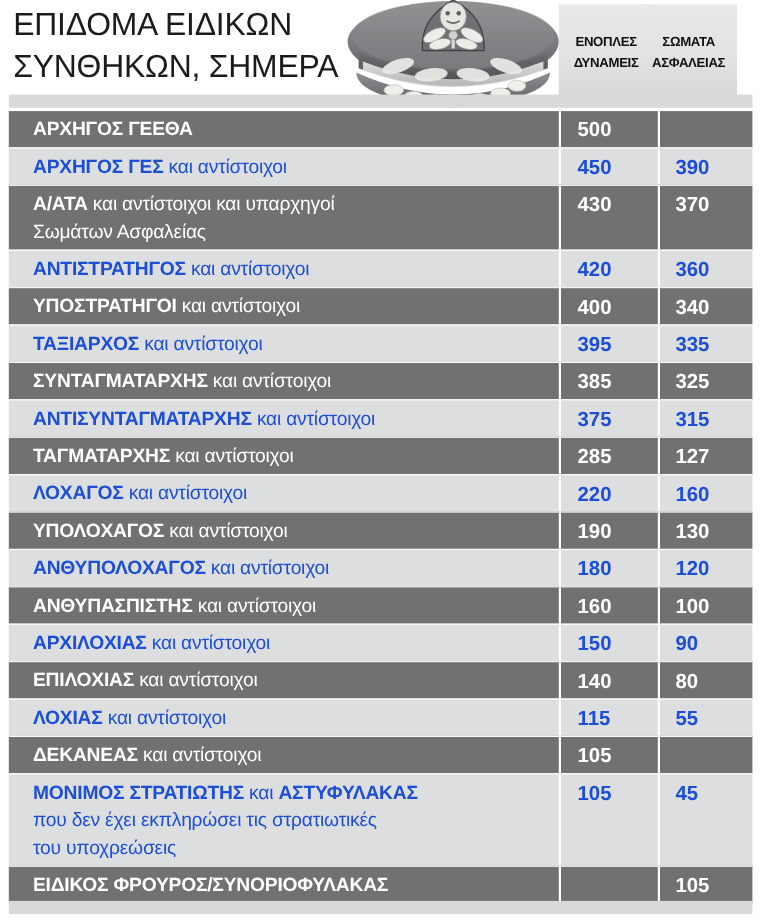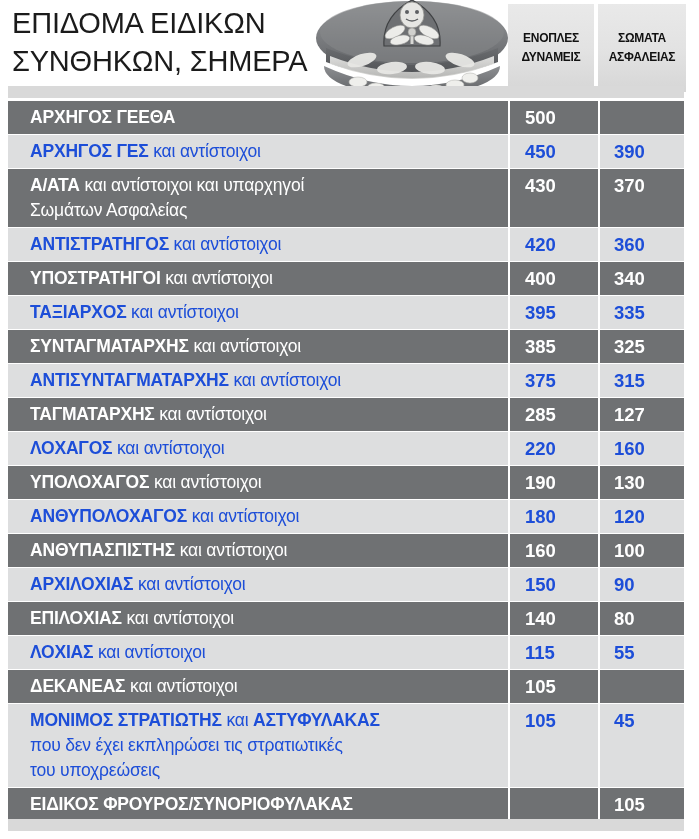--- a/index.html
+++ b/index.html
@@ -56,21 +56,21 @@
     align-items: center;
     justify-content: center;
     color: #111;
     font-size: 12px;
     font-weight: bold;
     line-height: 19px;
     letter-spacing: -0.3px;
     text-align: center;
   }
   #hcol-af { left: 508px; width: 86px; }
-  #hcol-sf { left: 598px; width: 88px; }
+  #hcol-sf { left: 582px; width: 88px; }
   .hcol span { display: block; }
 
   
   #title-band {
     position: absolute;
     left: 8px;
     top: 86px;
     width: 676px;
     height: 12px;
     background: #d9d9d9;

